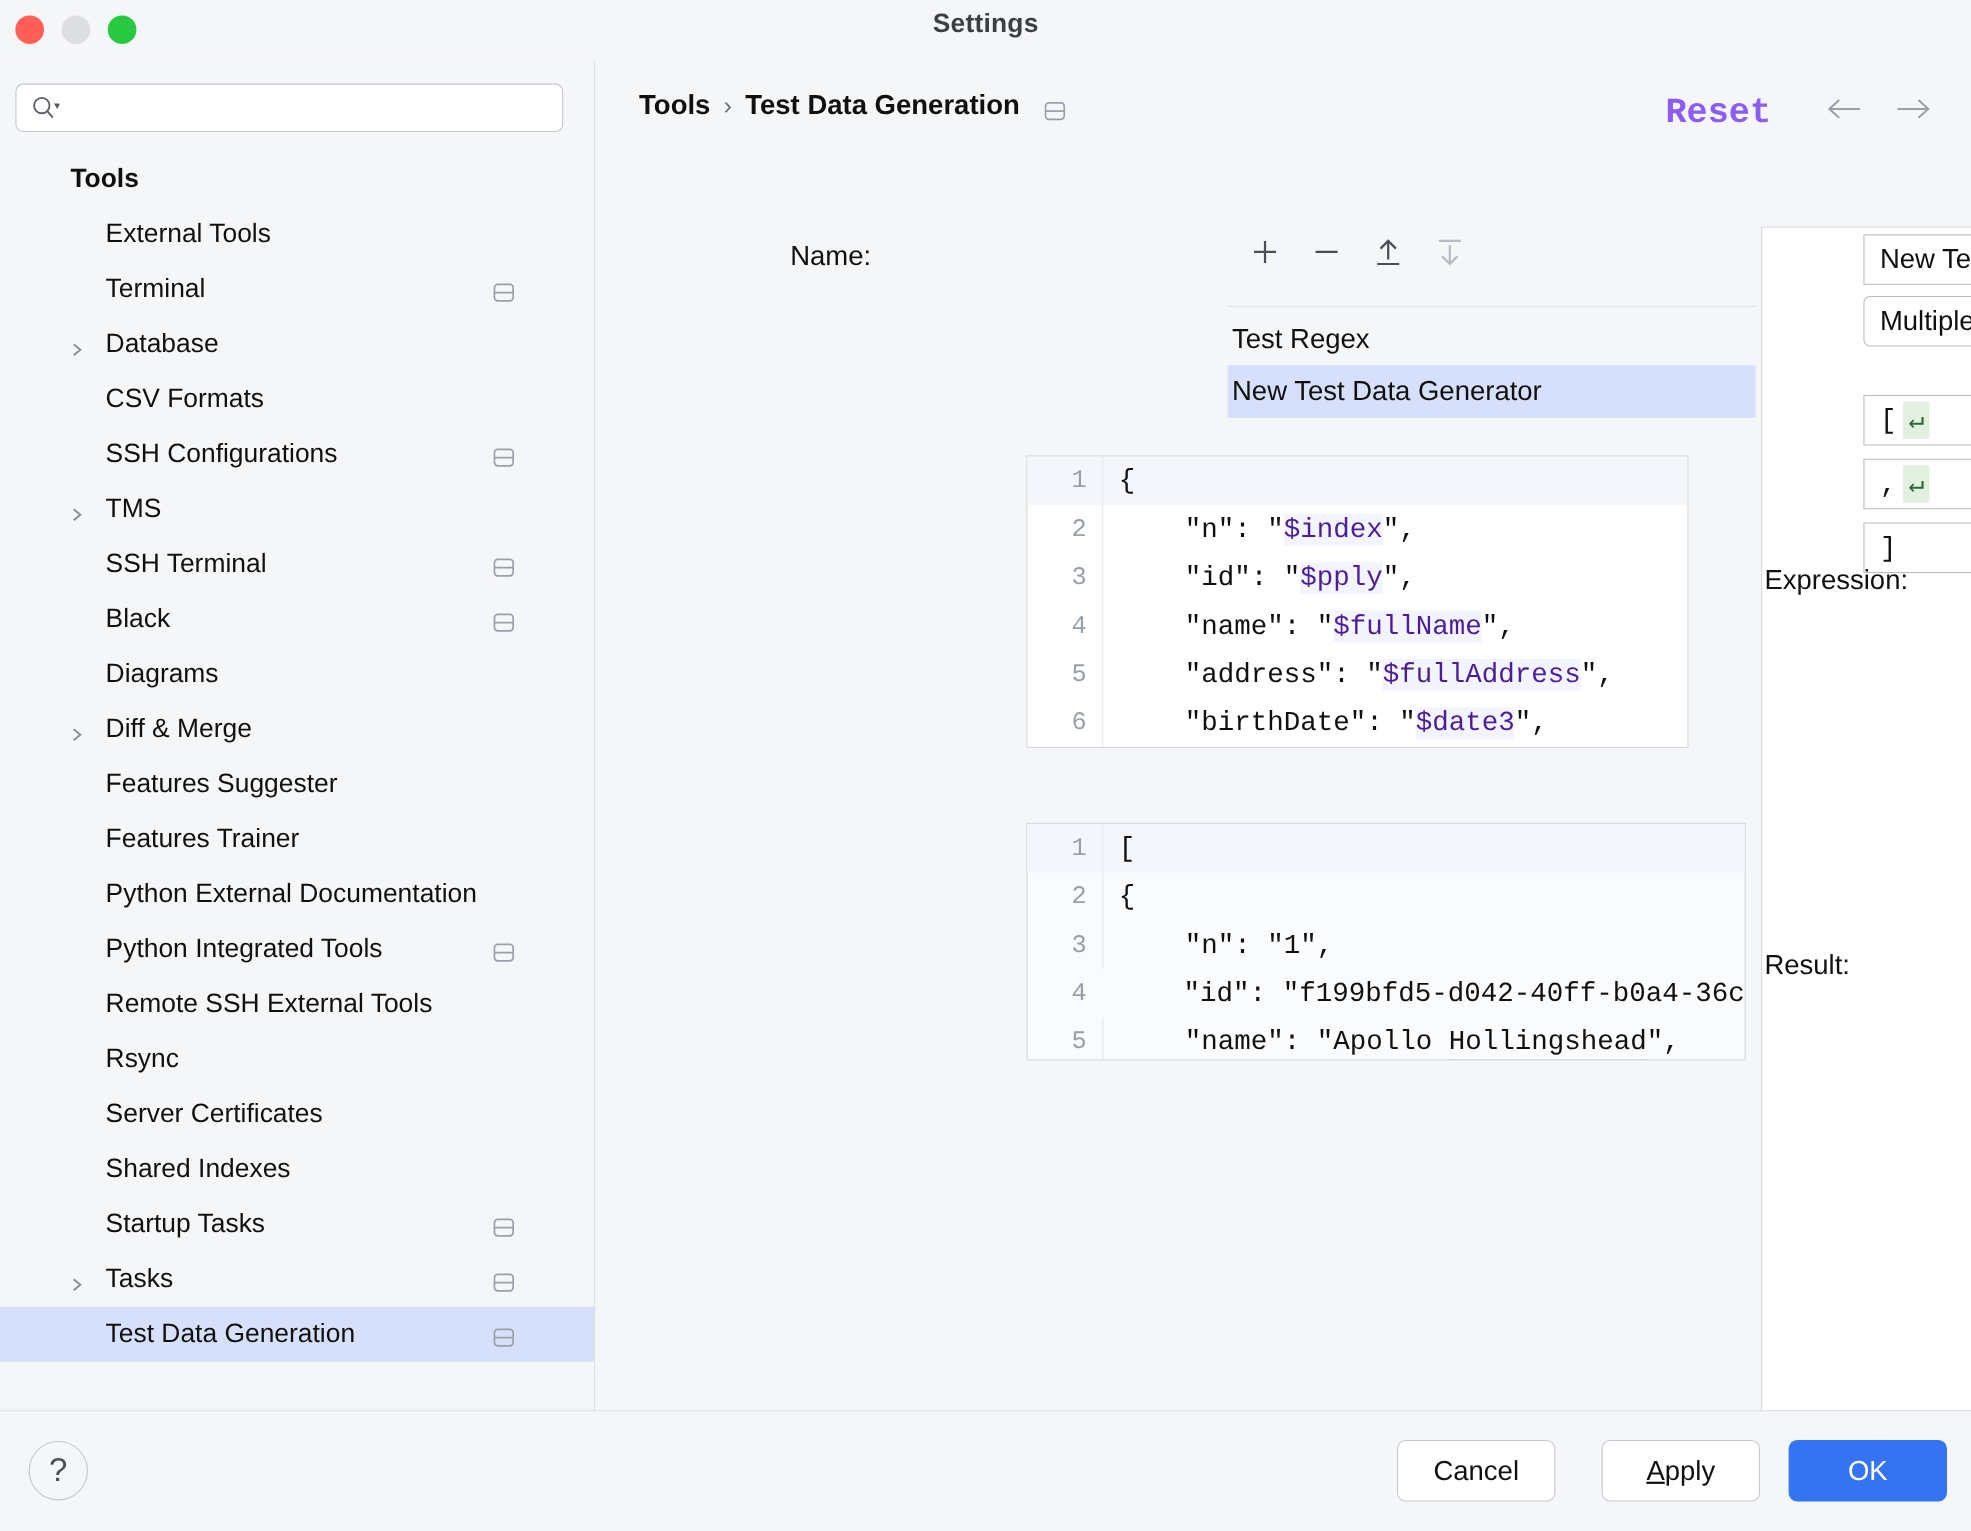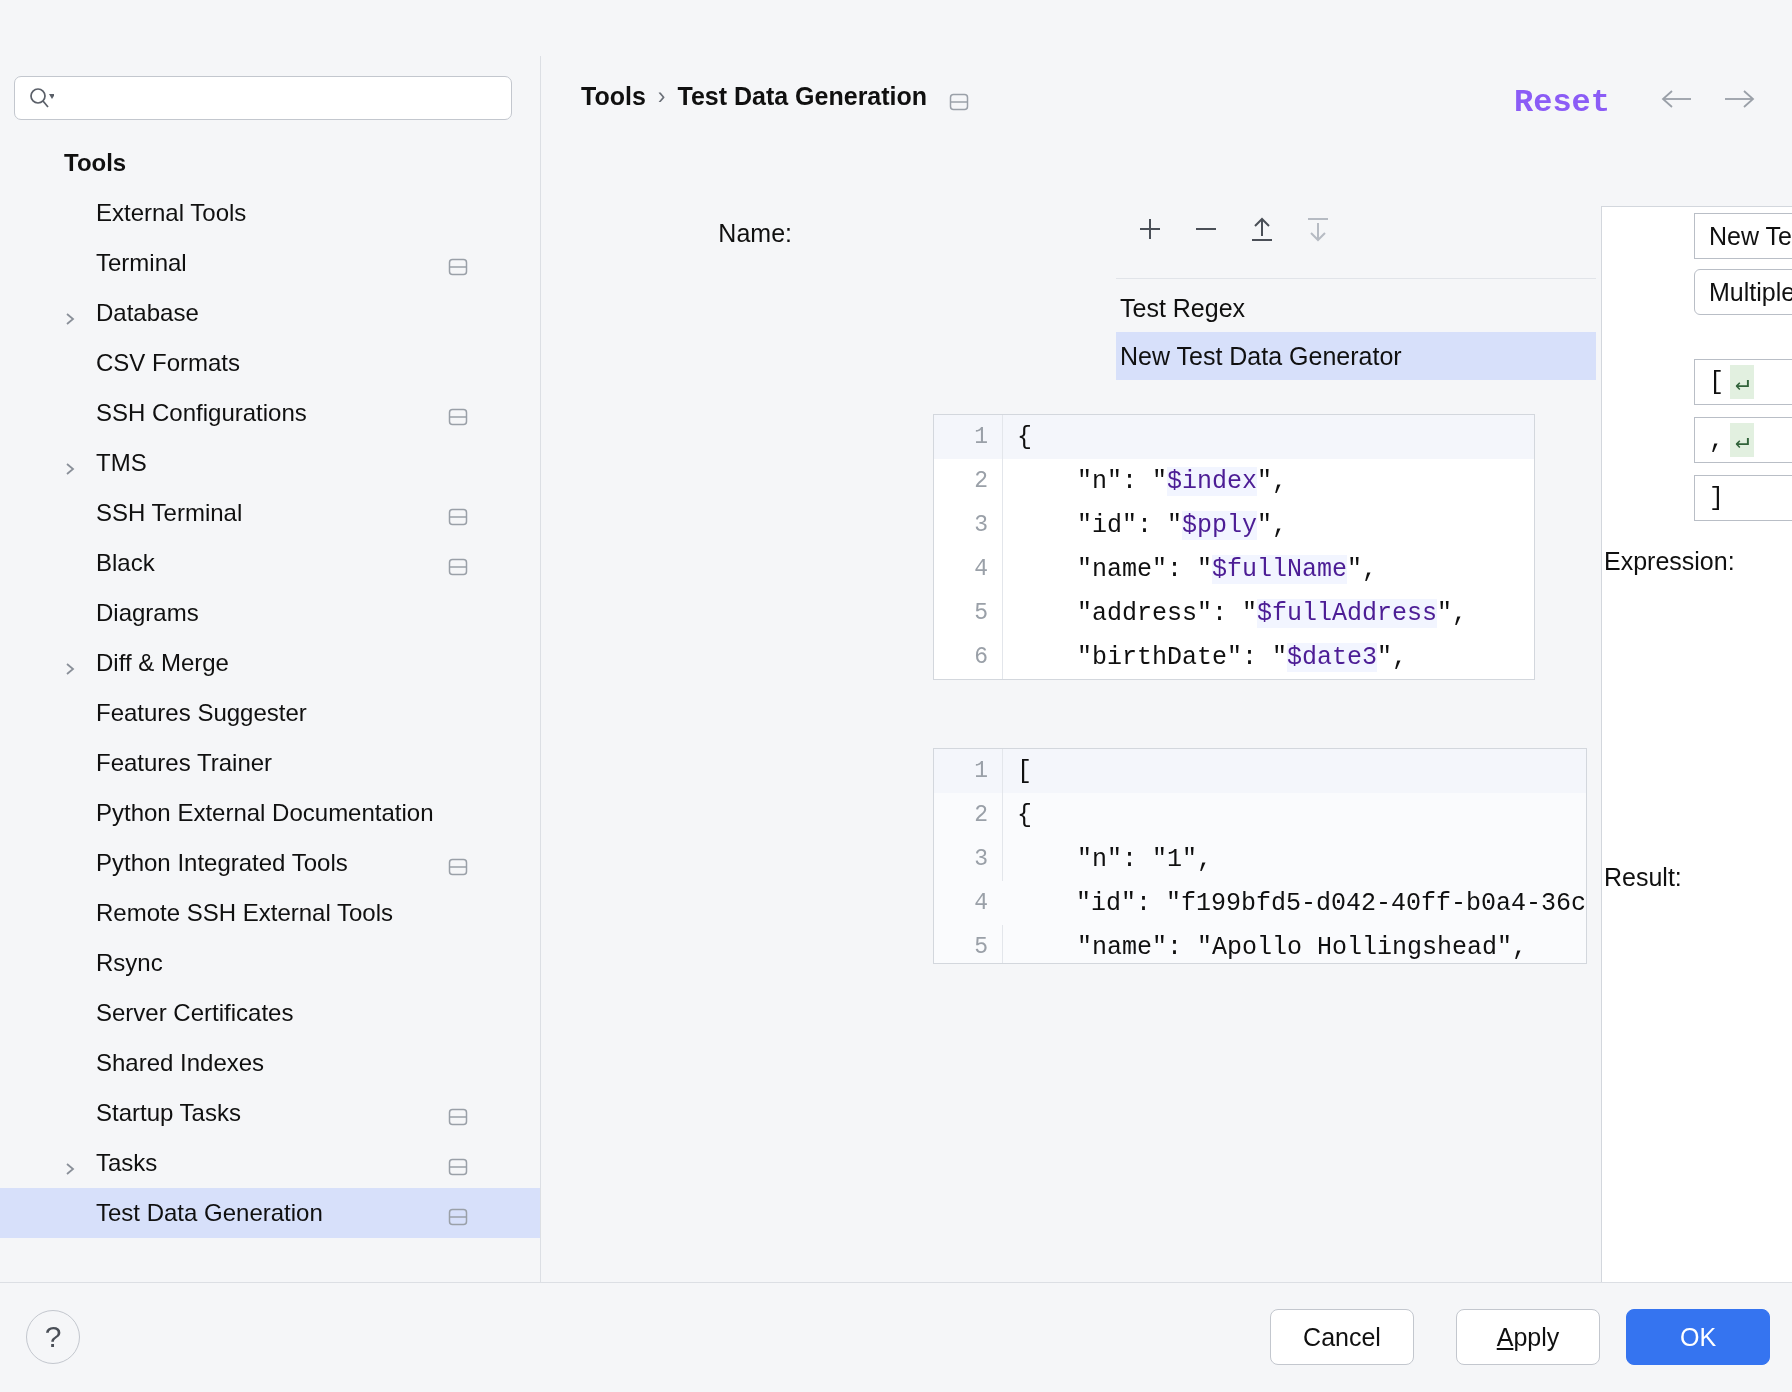--- a/index.html
+++ b/index.html
@@ -168,20 +168,28 @@
     font-size: 25px; color: #101010; cursor: pointer;
   }
   .btn.primary { background: #3574f0; border-color: #3574f0; color: #ffffff; }
   .mn { text-decoration: underline; }
 </style>
 </head>
 <body>
 
 <div id="app">
 
+  <div class="titlebar">
+    <div class="traffic">
+      <div class="dot red"></div>
+      <div class="dot yellow"></div>
+      <div class="dot green"></div>
+    </div>
+    <div class="win-title">Settings</div>
+  </div>
 
   <div class="sidebar">
     <div class="search-wrap">
       <div class="search-box"></div>
       <span class="search-icon">
         <svg viewBox="0 0 26 24" width="26" height="24" fill="none" stroke="currentColor" stroke-width="1.7">
           <circle cx="10" cy="10" r="7"></circle>
             <line x1="15" y1="15" x2="20" y2="21"></line>
           <polygon points="21,8 27,8 24,13" fill="currentColor" stroke="none"></polygon>
         </svg>
@@ -390,21 +398,21 @@
         <span>,</span>
         <span class="crlf">↵</span>
 
       </div>
 
       <div class="affix-input" style="position:absolute; left:92px; top:268px; width:580px; height:46px;">
         <span>]</span>
 
       </div>
 
-      <span class="sec-label" style="left:2px; top:340px;">Expression:</span>
+      <span class="sec-label" style="left:2px; top:306px;">Expression:</span>
 
       <span class="sec-label" style="left:2px; top:656px;">Result:</span>
 
     </div>
 
     <div class="editor" style="left:392px; top:358px; width:602px; height:266px;" id="expr-editor">
         <div class="code-line active"><span class="gutter">1</span><span class="gutter-div"></span><span class="ctext">{</span></div>
         <div class="code-line"><span class="gutter">2</span><span class="gutter-div"></span><span class="ctext">    "n": "<span class="tok">$index</span>",</span></div>
         <div class="code-line"><span class="gutter">3</span><span class="gutter-div"></span><span class="ctext">    "id": "<span class="tok">$pply</span>",</span></div>
         <div class="code-line"><span class="gutter">4</span><span class="gutter-div"></span><span class="ctext">    "name": "<span class="tok">$fullName</span>",</span></div>

